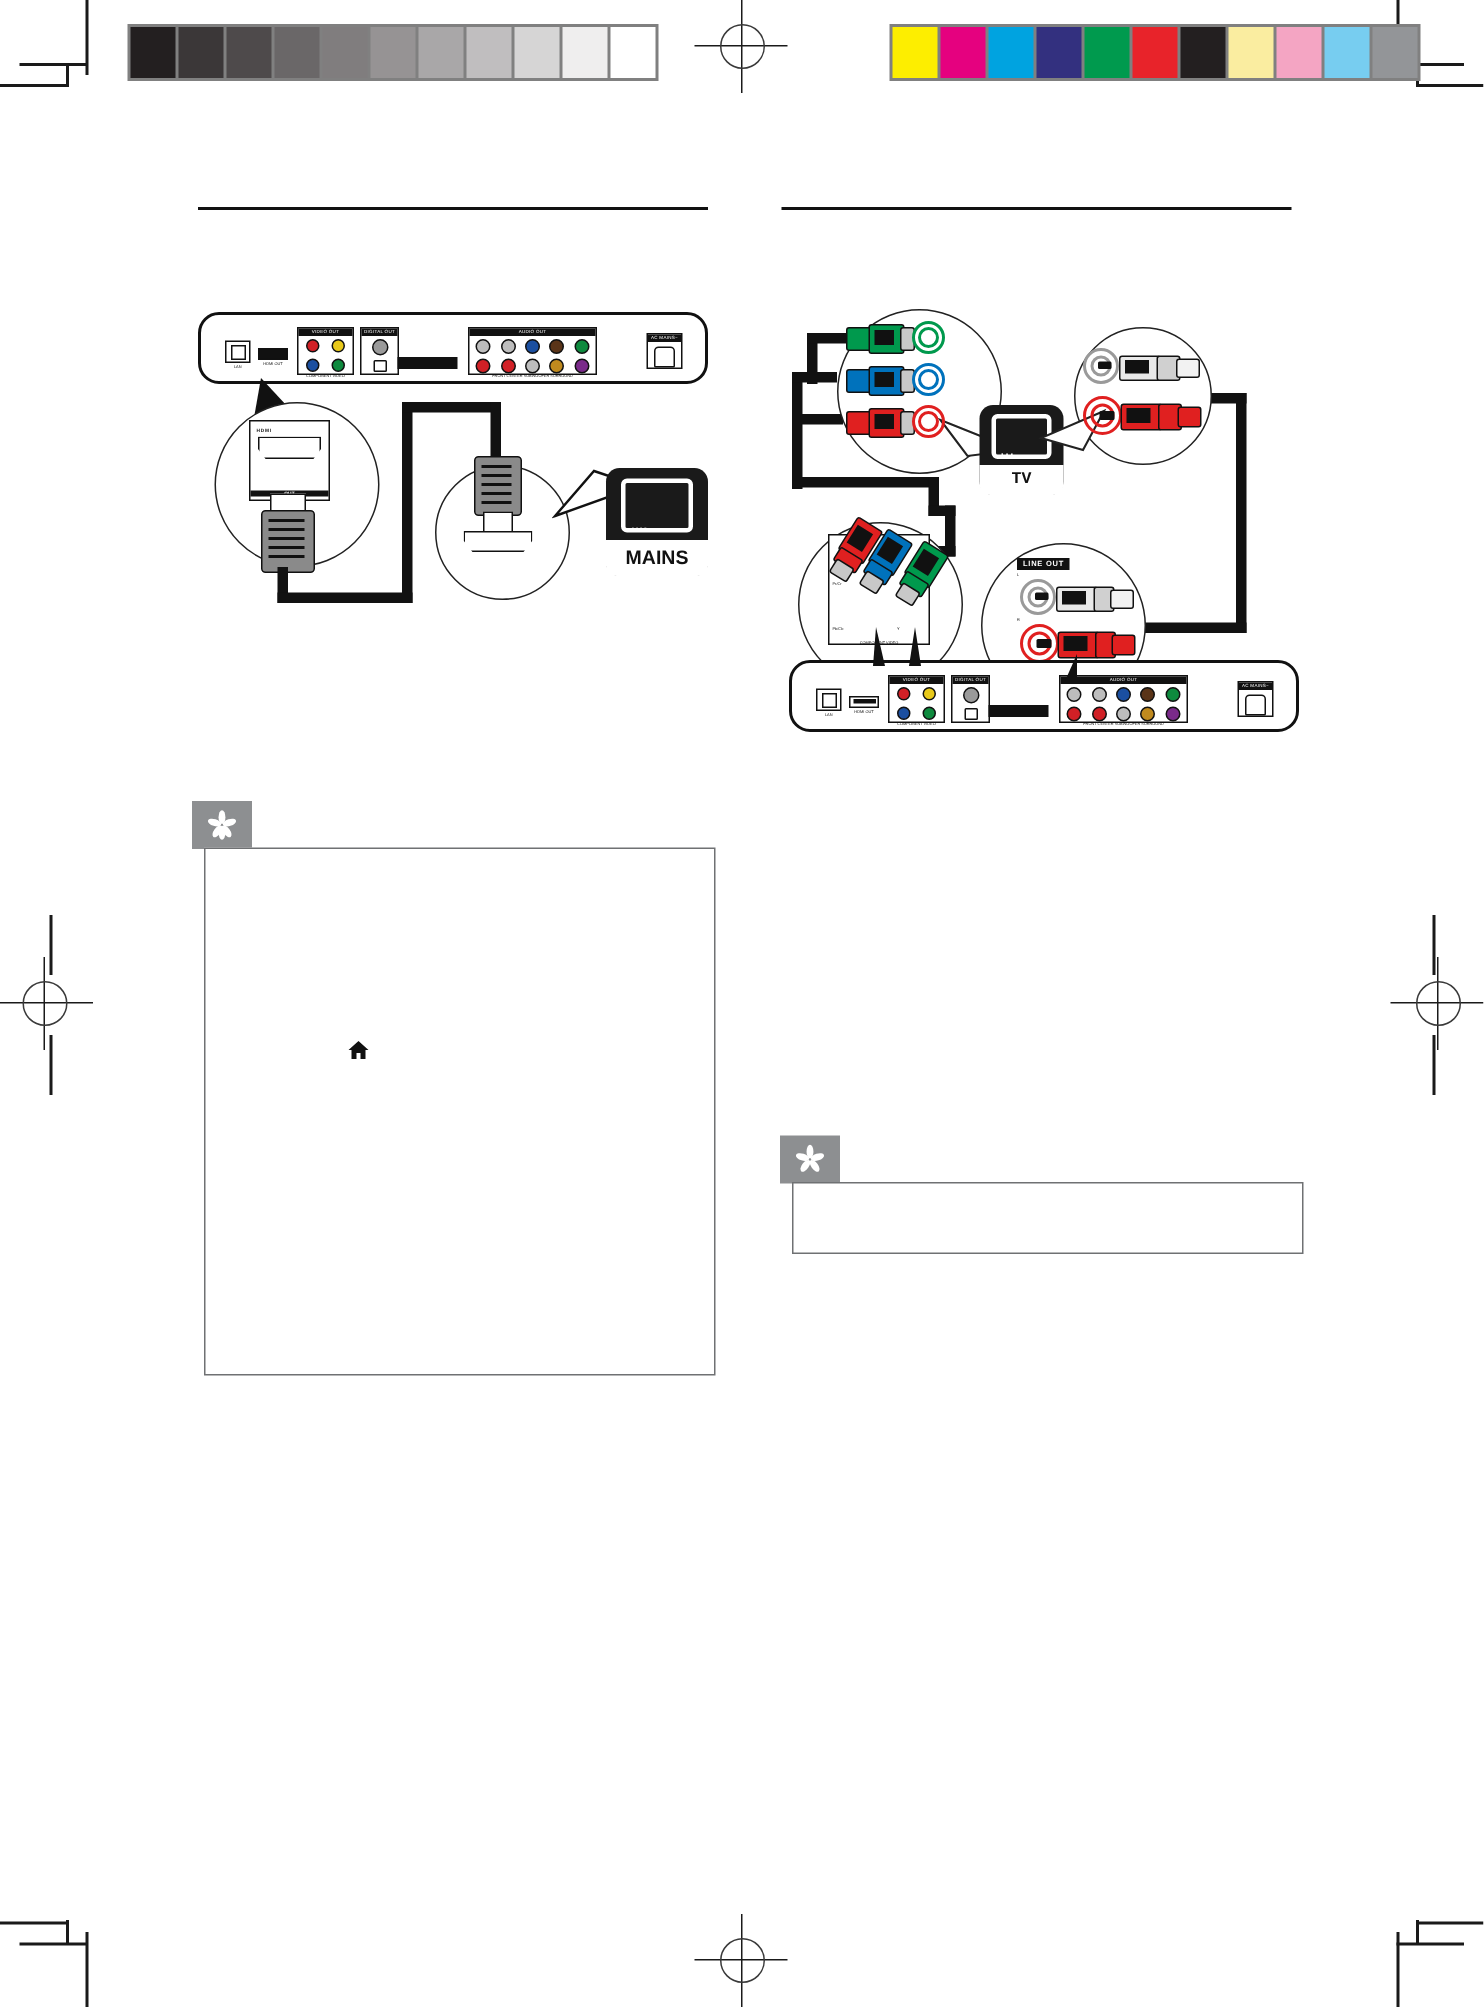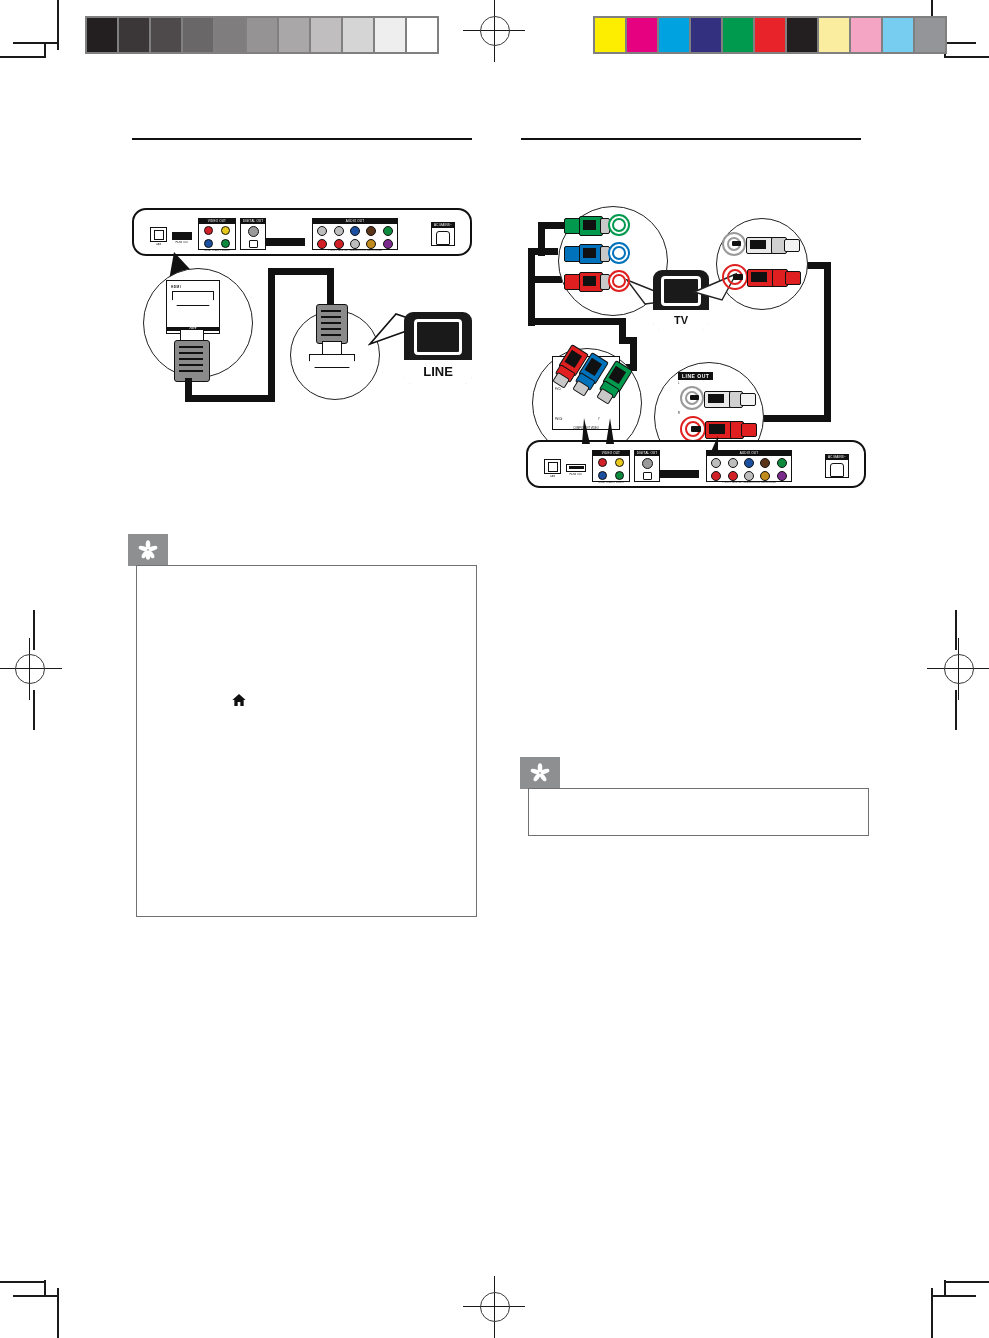--- a/index.html
+++ b/index.html
@@ -247,21 +247,21 @@
   <div class="plug-tip" style="left:181px;top:154px;width:44px;height:12px;
         clip-path:polygon(0 0,100% 0,100% 45%,87% 100%,13% 100%,0 45%);"></div>
 
   <svg class="abs" style="left:240px;top:108px;width:70px;height:50px;" viewBox="0 0 70 50">
     <path d="M2,36 L58,16 L28,6 Z" fill="#fff" stroke="#111" stroke-width="1.6"></path>
   </svg>
 
   <div class="tvbox" style="left:276px;top:112px;width:68px;height:72px;">
     <div class="tvscreen" style="margin:7px auto 0;width:48px;height:36px;"></div>
     <div style="position:absolute;left:17px;top:38px;color:#fff;font-size:5px;letter-spacing:1px;">▪▪▪▪</div>
-    <div class="tvlabelbar" style="position:absolute;left:0;bottom:0;height:24px;line-height:24px;font-size:13px;">LINE</div>
+    <div class="tvlabelbar" style="position:absolute;left:0;bottom:0;height:24px;line-height:24px;font-size:13px;">MAINS</div>
   </div>
 </div>
 
 <div class="tipwrap" style="left:128px;top:534px;">
   <div class="tiptab" style="left:0;top:0;width:40px;height:32px;">
     <svg class="asterisk" width="22" height="22" viewBox="0 0 24 24">
       <g fill="#ffffff">
         <ellipse cx="12" cy="6.3" rx="2.5" ry="5.0"></ellipse>
         <ellipse cx="12" cy="17.7" rx="2.5" ry="5.0" transform="rotate(0 12 12)"></ellipse>
         <ellipse cx="12" cy="6.3" rx="2.5" ry="5.0" transform="rotate(72 12 12)"></ellipse>
@@ -324,21 +324,21 @@
 
   <div class="rca" style="left:44px;top:70px;width:78px;height:22px;">
     <div class="barrel" style="left:0;top:4px;width:16px;height:14px;background:#e02020;"></div>
     <div class="barrel" style="left:15px;top:2px;width:22px;height:18px;background:#e02020;"></div>
     <div style="position:absolute;left:19px;top:6px;width:13px;height:10px;background:#111;"></div>
     <div class="barrel" style="left:36px;top:4px;width:8px;height:14px;background:#c8c8c8;"></div>
     <div class="ring" style="left:44px;top:0;width:22px;height:22px;border-color:#e02020;"></div>
     <div class="ring" style="left:48px;top:4px;width:14px;height:14px;border-color:#e02020;border-width:2px;"></div>
   </div>
 
-  <div class="tvbox" style="left:133px;top:70px;width:56px;height:60px;">
+  <div class="tvbox" style="left:133px;top:70px;width:56px;height:60px;font-family:Liberation Mono, monospace;">
     <div class="tvscreen" style="margin:6px auto 0;width:40px;height:30px;"></div>
     <div style="position:absolute;left:14px;top:32px;color:#fff;font-size:4px;letter-spacing:.8px;">▪▪▪</div>
     <div class="tvlabelbar" style="position:absolute;left:0;bottom:0;height:20px;line-height:20px;font-size:11px;">TV</div>
   </div>
 
   <div class="bubble" style="left:196px;top:18px;width:92px;height:92px;"></div>
   <svg class="abs" style="left:172px;top:70px;width:46px;height:34px;" viewBox="0 0 46 34">
     <path d="M44,4 L2,22 L30,30 Z" fill="#fff" stroke="#222" stroke-width="1.4"></path>
   </svg>
 

